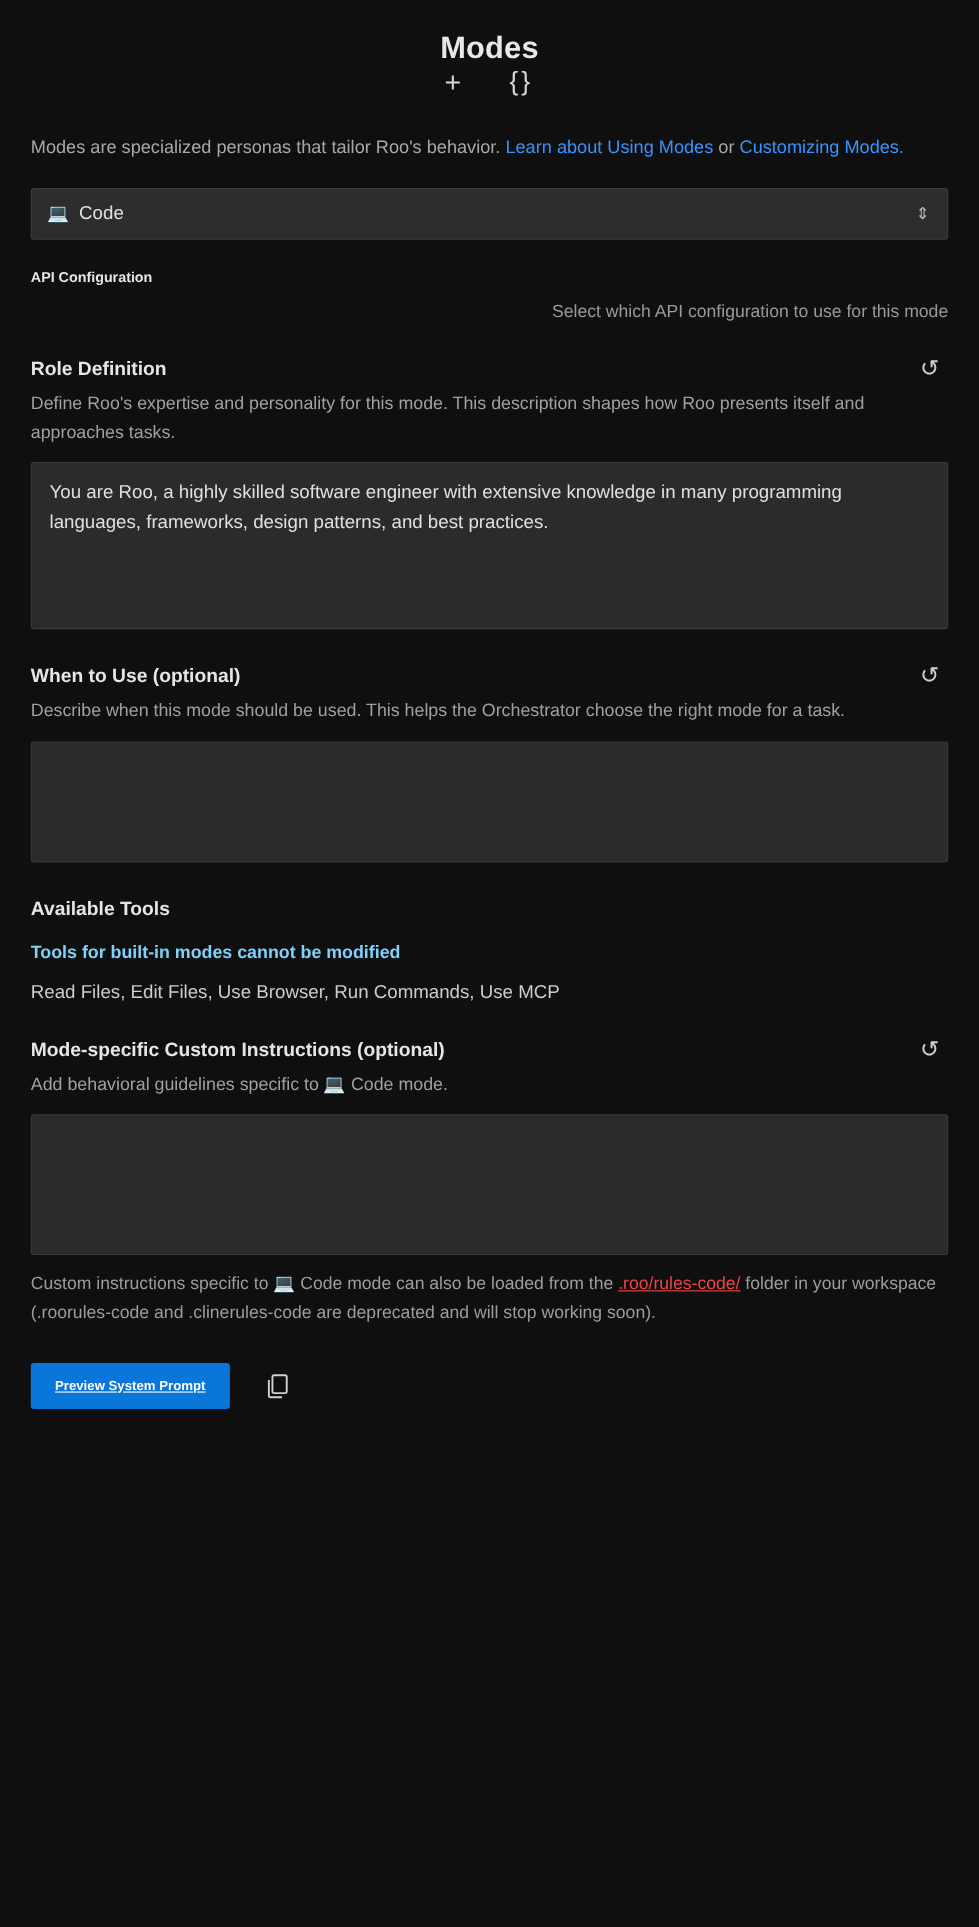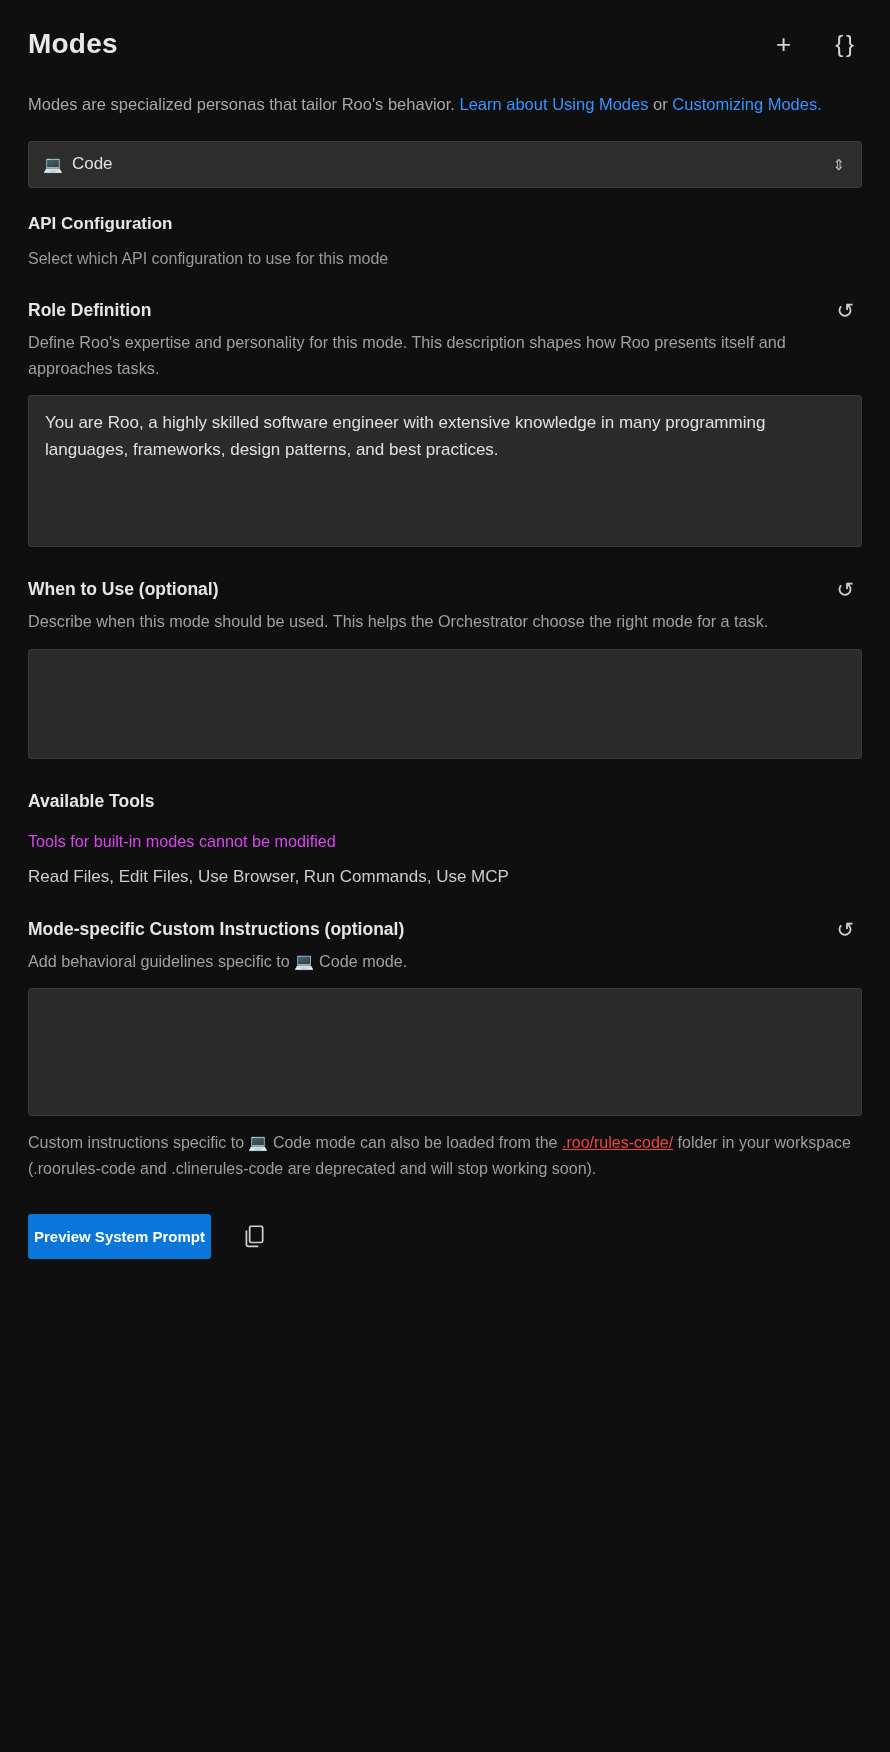--- a/index.html
+++ b/index.html
@@ -21,20 +21,21 @@
     padding: 0 28px 0 28px;
     position: relative;
   }
   
   .header {
     display: flex;
     align-items: center;
     justify-content: space-between;
     padding-top: 28px;
     padding-bottom: 6px;
+    flex-direction: column;
   }
   .header-title {
     font-size: 28px;
     font-weight: bold;
     color: #e8e8e8;
     letter-spacing: 0.2px;
   }
   .header-actions {
     display: flex;
     align-items: center;
@@ -94,21 +95,21 @@
   .select-arrow {
     position: absolute;
     right: 16px;
     color: #bbbbbb;
     font-size: 14px;
     line-height: 1;
   }
   .updown { font-size: 15px; }
   
   .field-label {
-    font-size: 17px;
+    font-size: 13px;
     font-weight: bold;
     color: #e6e6e6;
     margin-top: 26px;
     margin-bottom: 9px;
   }
   .section-head {
     display: flex;
     align-items: center;
     justify-content: space-between;
     margin-top: 32px;
@@ -131,20 +132,21 @@
     font-size: 16.2px;
     line-height: 1.62;
     color: #a0a0a0;
     margin-bottom: 14px;
     max-width: 820px;
   }
   .hint-small {
     font-size: 16px;
     color: #9a9a9a;
     margin-top: 16px;
+    text-align: right;
   }
   
   .textarea {
     width: 100%;
     background: #2b2b2b;
     border: 1px solid #3a3a3a;
     border-radius: 3px;
     color: #e0e0e0;
     font-family: "Liberation Sans", sans-serif;
     font-size: 17px;
@@ -153,23 +155,24 @@
     resize: none;
     outline: none;
     display: block;
   }
   .ta-role { height: 152px; }
   .ta-when { height: 110px; }
   .ta-custom { height: 128px; }
   
   .tools-note {
     font-size: 16.2px;
-    color: #d946ef;
+    color: #7dd3fc;
     margin-top: 20px;
     margin-bottom: 16px;
+    font-weight: bold;
   }
   .tools-list {
     font-size: 17px;
     color: #cdcdcd;
     margin-bottom: 8px;
   }
   
   .footer-note {
     font-size: 16px;
     line-height: 1.62;
@@ -189,24 +192,25 @@
     gap: 30px;
     margin-top: 32px;
     padding-bottom: 30px;
   }
   .primary-btn {
     background: #0b76d9;
     color: #ffffff;
     border: none;
     border-radius: 3px;
     font-family: "Liberation Sans", sans-serif;
-    font-size: 15px;
-    font-weight: bold;
-    padding: 14px 6px;
-    cursor: pointer;
+    font-size: 12px;
+    font-weight: bold;
+    padding: 14px 22px;
+    cursor: pointer;
+    text-decoration: underline;
   }
   .copy-icon {
     color: #d0d0d0;
     cursor: pointer;
     display: inline-flex;
     align-items: center;
   }
 </style>
 </head>
 <body>

